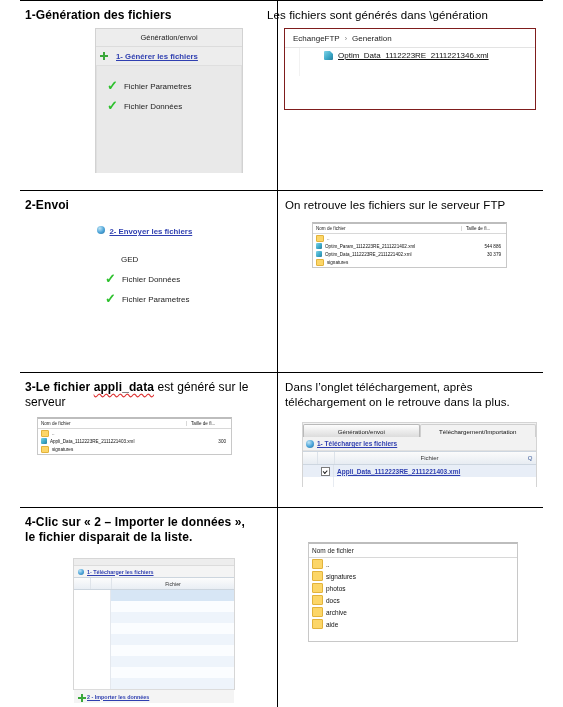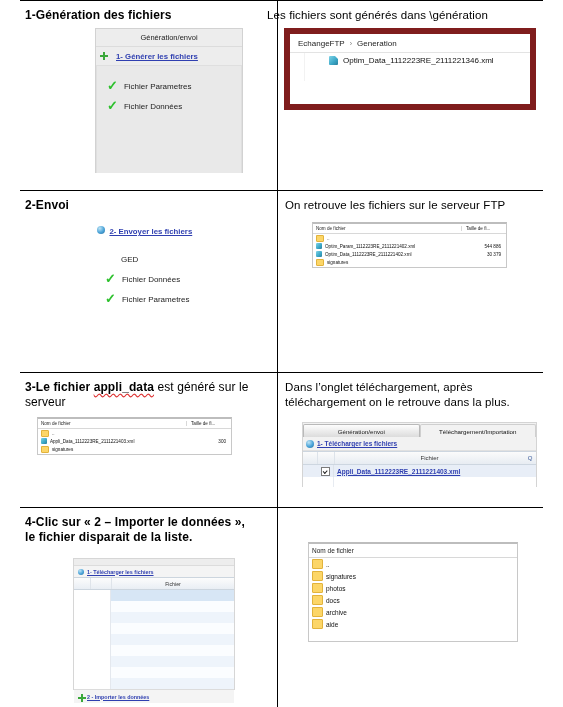--- a/index.html
+++ b/index.html
@@ -59,33 +59,33 @@
     background:radial-gradient(circle at 35% 30%,#bfe4f5 0%,#4aa3d8 55%,#2a6f9e 100%);
     display:inline-block;flex:none;
   }
   
   .plus{position:relative;width:8px;height:8px;flex:none;display:inline-block;}
   .plus:before,.plus:after{content:"";position:absolute;background:#3aa83a;}
   .plus:before{left:3px;top:0;width:2px;height:8px;}
   .plus:after{left:0;top:3px;width:8px;height:2px;}
 
   
-  .explorer{border:6px solid #7f1d1d;background:#fff;box-sizing:border-box;}
+  .explorer{border:1px solid #7f1d1d;background:#fff;box-sizing:border-box;}
   .crumbbar{height:18px;display:flex;align-items:center;gap:5px;padding-left:8px;
     font-size:8px;color:#1c1c1c;border-bottom:1px solid #e3e3e3;background:#fff;}
   .crumbsep{color:#777;font-size:7px;}
   .exhead{height:17px;display:flex;align-items:center;border-bottom:1px solid #e3e3e3;
     font-size:8px;color:#3a5a78;background:#fff;position:relative;}
   .exhead .gut{width:14px;text-align:center;color:#555;font-size:7px;border-right:1px solid #eee;height:100%;line-height:17px;}
   .exhead .c1{padding-left:14px;flex:1;position:relative;}
   .exhead .sortmark{position:absolute;left:66px;top:-3px;color:#6a6a6a;font-size:7px;}
   .exhead .c2{width:24px;border-left:1px solid #e8e8e8;padding-left:5px;height:100%;line-height:17px;}
   .exrow{display:flex;align-items:center;height:14px;font-size:8px;color:#111;}
   .exrow .gut{width:14px;border-right:1px solid #f2f2f2;height:100%;}
-  .exrow .nm{padding-left:24px;display:flex;align-items:center;gap:5px;}
+  .exrow .nm{padding-left:24px;display:flex;align-items:center;gap:5px;text-decoration:underline;}
   .xmlico{
     width:9px;height:9px;flex:none;border-radius:1px;
     background:linear-gradient(135deg,#7fd4e8 0%,#3aa6c6 60%,#2b7f9c 100%);
     position:relative;
   }
   .xmlico:after{content:"";position:absolute;right:0;top:0;border-left:3px solid transparent;border-top:3px solid #fff;}
 
   
   .ftp{border:1px solid #c8c8c8;border-top:2px solid #bdbdbd;background:#fff;box-sizing:border-box;}
   .ftphead{height:9px;display:flex;align-items:center;border-bottom:1px solid #d8d8d8;

